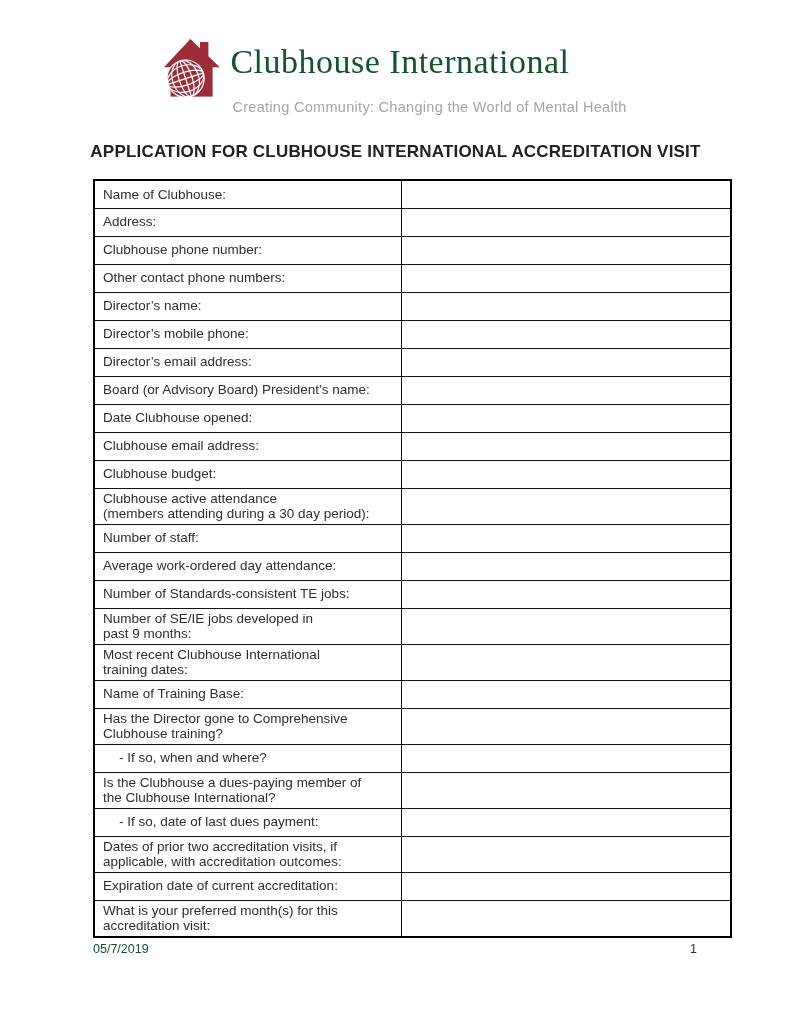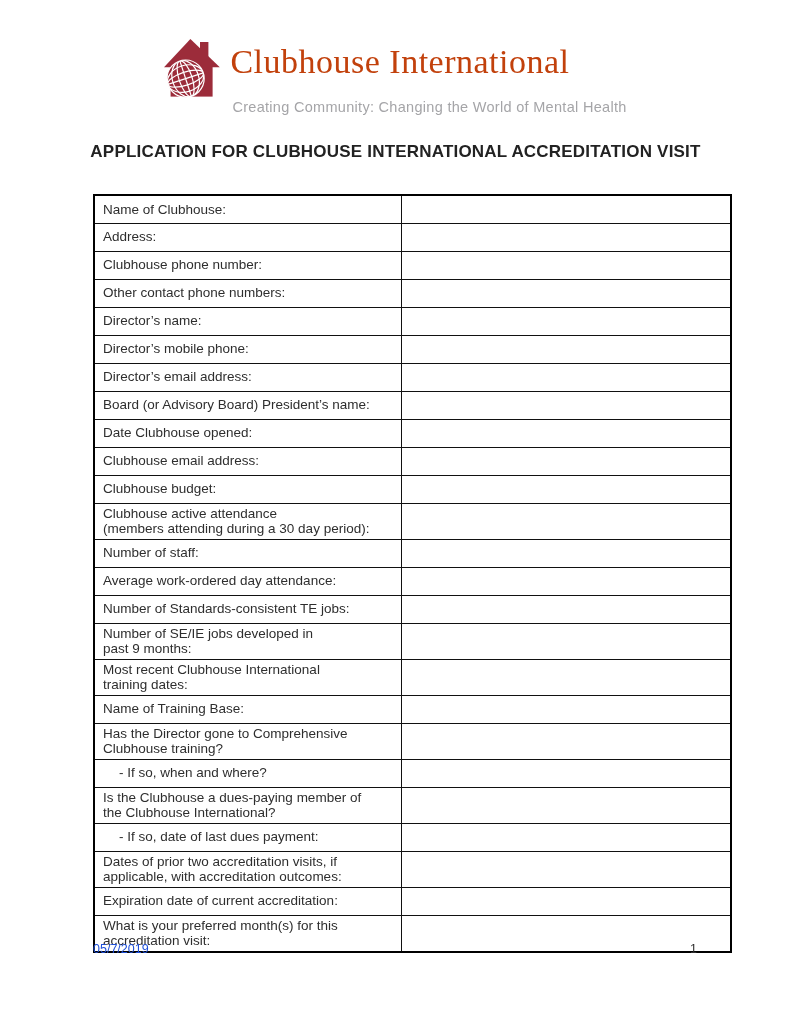--- a/index.html
+++ b/index.html
@@ -13,57 +13,57 @@
   }
   .page { width: 791px; height: 1024px; position: relative; padding-top: 38px; }
 
   
   .logo { display: flex; justify-content: center; align-items: flex-start; gap: 6px; width: fit-content; margin: 0 auto; }
   .logo-icon { width: 60px; height: 62px; flex: 0 0 auto; }
   .logo-text { padding-top: 6px; }
   .brand-name {
     font-family: "Liberation Serif", serif;
     font-size: 34px; line-height: 36px;
-    color: #c2410c; letter-spacing: 0.5px;
+    color: #14532d; letter-spacing: 0.5px;
     font-weight: 400;
   }
   .brand-tagline {
     font-size: 14.5px; line-height: 16px;
     color: #a5a5a8; letter-spacing: 0.3px;
     margin-top: 19px; padding-left: 2px;
   }
 
   
   .doc-title {
     margin-top: 27px;
     text-align: center;
     font-size: 17px; font-weight: bold;
     color: #222222; letter-spacing: 0.2px;
   }
 
   
   table.form-table {
     border-collapse: collapse;
-    margin-left: 93px; margin-top: 32px;
+    margin-left: 93px; margin-top: 17px;
     width: 637px;
     table-layout: fixed;
   }
   table.form-table td {
     border: 1.5px solid #111111;
     font-size: 13.5px; line-height: 15.5px;
     vertical-align: middle;
     padding: 2px 8px;
   }
   table.form-table { border: 2px solid #000000; }
   td.label { width: 307px; white-space: pre-line; height: 28px; color: #2e2e2e; }
   td.label.indent { padding-left: 24px; }
   td.value { width: 330px; }
 
   
-  .footer-date { position: absolute; left: 93px; top: 942px; font-size: 12.5px; color: #1d4ed8; }
+  .footer-date { position: absolute; left: 93px; top: 942px; font-size: 12.5px; color: #14532d; }
   .footer-page { position: absolute; left: 690px; top: 942px; font-size: 12.5px; color: #2e2e2e; }
 </style>
 </head>
 <body>
 
 <div class="page">
 
   <div class="logo">
     <svg class="logo-icon" viewBox="0 0 100 100" aria-hidden="true">
       <defs>

